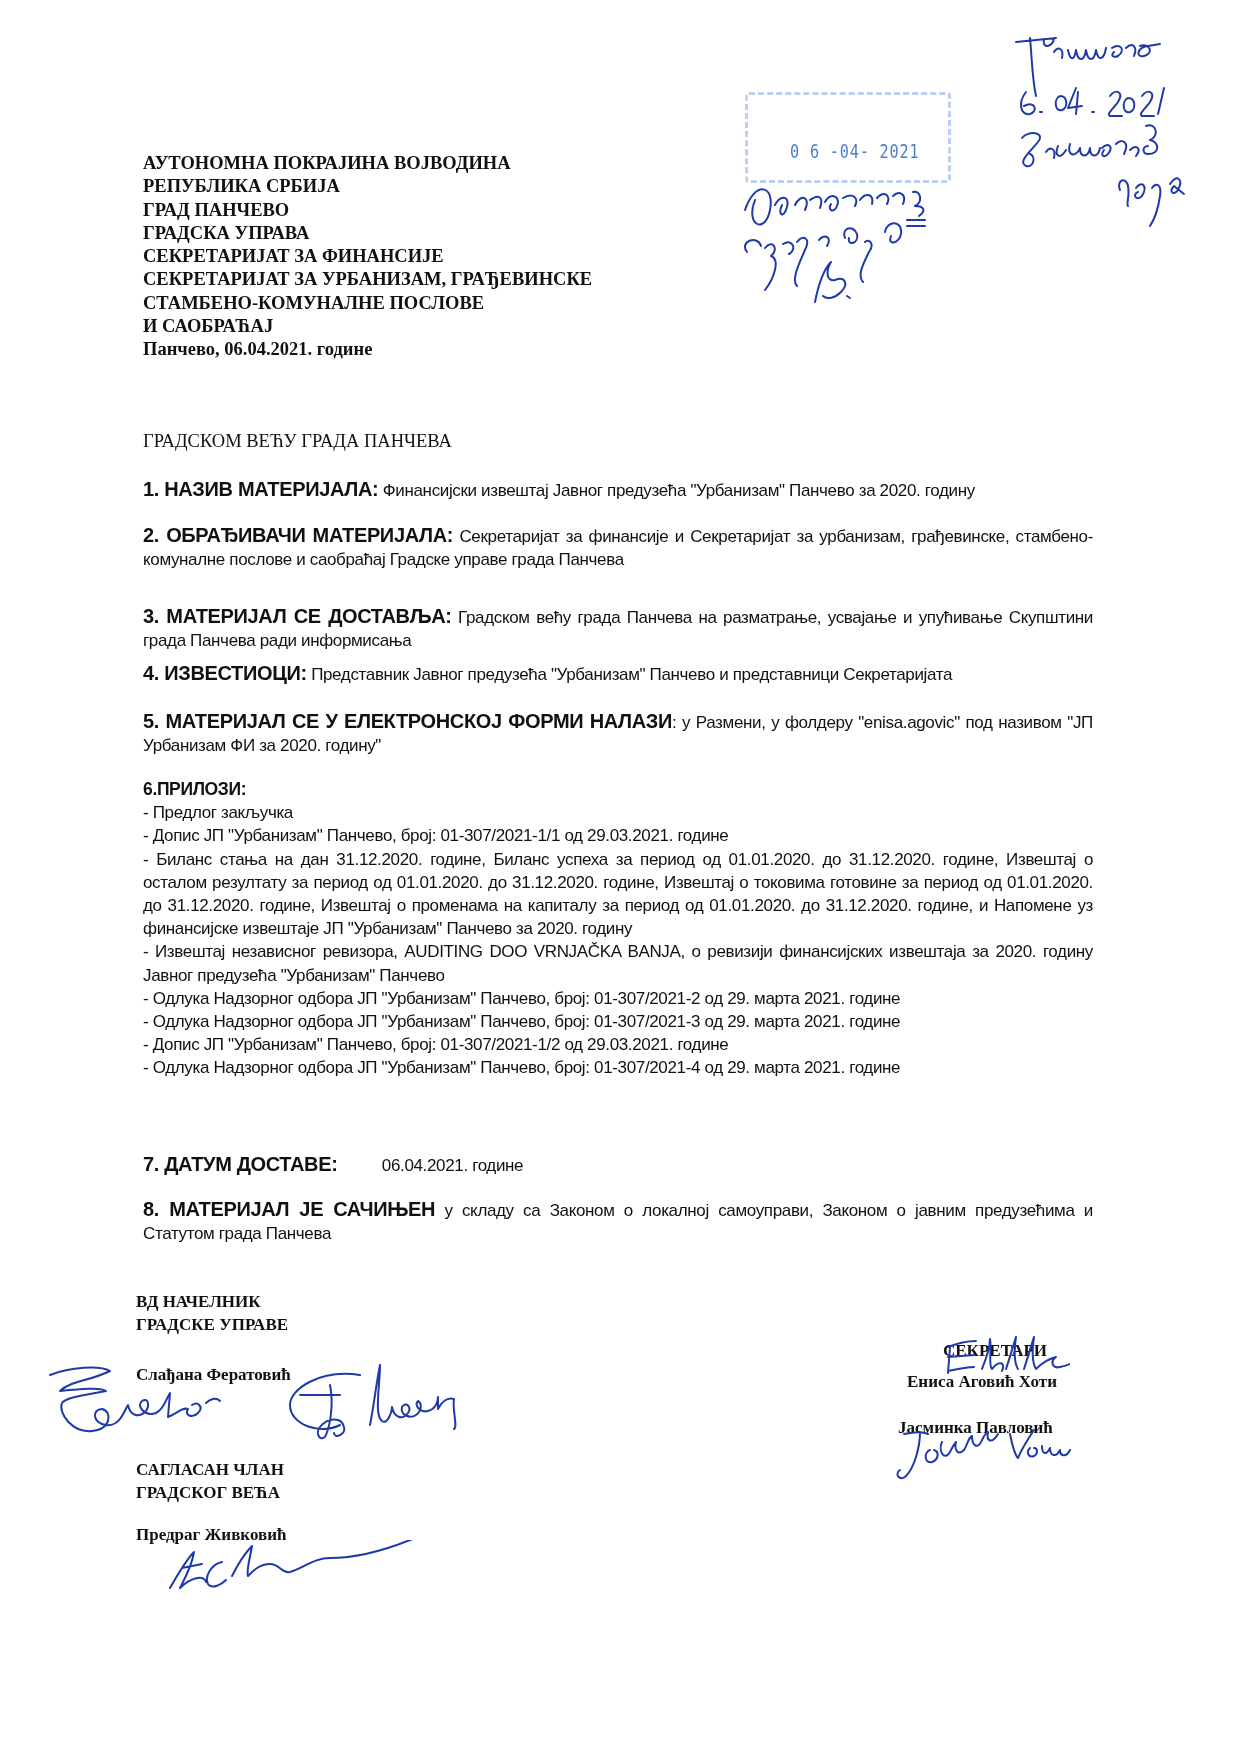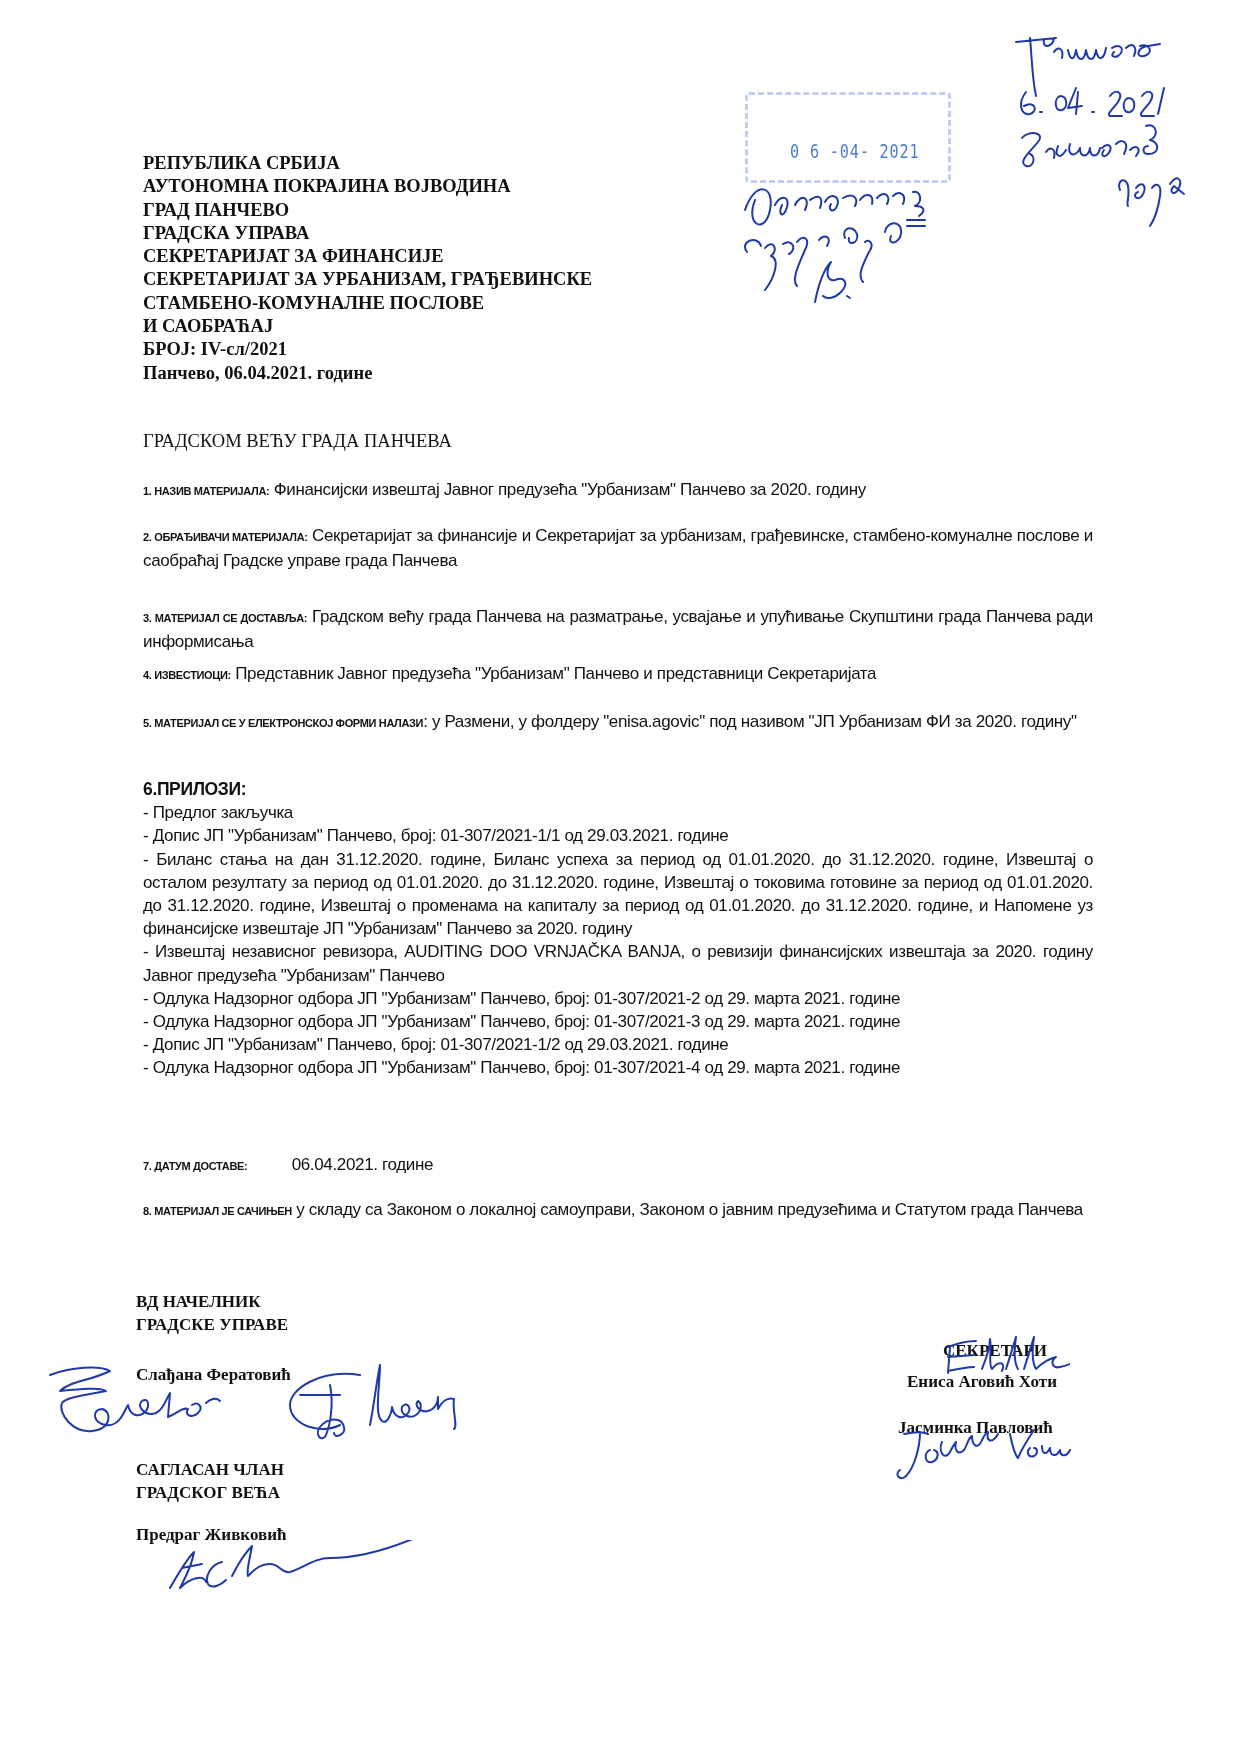--- a/index.html
+++ b/index.html
@@ -15,21 +15,21 @@
   .header div { white-space: nowrap; }
 
   .addressee { left: 143px; top: 431px; font-weight: normal; font-size: 18.5px; white-space: nowrap; }
 
   
   .sec {
     left: 143px; width: 950px;
     font-family: "Liberation Sans Narrow", "Liberation Sans", sans-serif;
     font-size: 17px; line-height: 23px; text-align: justify;
   }
-  .sec .lbl { font-weight: bold; font-size: 11px; }
+  .sec .lbl { font-weight: bold; font-size: 20px; }
   .s1 { top: 478px; }
   .s2 { top: 524px; }
   .s3 { top: 593px; margin-top: 12px; }
   .s4 { top: 662px; }
   .s5 { top: 710px; }
   .s6 { top: 778px; line-height: 23.2px; }
   .s6 .ttl { font-weight: bold; font-size: 17.5px; }
   .s7 { top: 1153px; }
   .s7 .val { margin-left: 40px; }
   .s8 { top: 1198px; }
@@ -58,29 +58,28 @@
     white-space: nowrap;
   }
   .ink { fill: none; stroke: #1f3aa8; stroke-width: 2; stroke-linecap: round; stroke-linejoin: round; }
 </style>
 </head>
 <body>
 
 <div class="page">
 
   <div class="abs header">
+    <div>АУТОНОМНА ПОКРАЈИНА ВОЈВОДИНА</div>
     <div>РЕПУБЛИКА СРБИЈА</div>
-    <div>АУТОНОМНА ПОКРАЈИНА ВОЈВОДИНА</div>
     <div>ГРАД ПАНЧЕВО</div>
     <div>ГРАДСКА УПРАВА</div>
     <div>СЕКРЕТАРИЈАТ ЗА ФИНАНСИЈЕ</div>
     <div>СЕКРЕТАРИЈАТ ЗА УРБАНИЗАМ, ГРАЂЕВИНСКЕ</div>
     <div>СТАМБЕНО-КОМУНАЛНЕ ПОСЛОВЕ</div>
     <div>И САОБРАЋАЈ</div>
-    <div>БРОЈ: IV-сл/2021</div>
     <div>Панчево, 06.04.2021. године</div>
   </div>
 
   <div class="abs stamp"></div>
   <div class="abs stamp-date">0 6 -04- 2021</div>
   <svg class="abs" style="left:735px; top:170px;" width="230" height="140">
     <path class="ink" d="M10 40 C 20 10, 40 15, 35 40 S 10 55, 20 30 M40 35 c5 -10 15 -10 12 2 s-10 8 -5 -2 M60 35 c6 -12 16 -8 10 5 M75 30 c8 -6 14 -4 10 8 M90 32 c6 -10 16 -6 12 4 c-3 8 -10 4 -6 -2 M108 28 c10 -6 16 0 12 8 M125 30 c6 -8 14 -6 12 4 M142 28 c8 -8 14 -2 10 6 M158 26 c6 -6 14 -2 10 8 M178 22 c8 -2 10 10 2 14 c8 0 12 4 4 10"></path>
     <path class="ink" d="M12 82 c-8 -10 10 -18 14 -6 M30 78 c8 -10 14 2 6 8 c10 4 2 24 -6 34 M48 74 c10 -6 14 6 6 10 M62 72 c6 -8 14 -4 8 8 c-6 14 -14 30 -8 36 M84 70 c4 -6 14 -4 8 6 M110 68 c-4 -10 8 -14 12 -4 c2 10 -10 12 -8 4 M130 72 c4 -4 10 2 4 10 c-6 12 -12 24 -6 30 M150 62 c2 -12 18 -12 16 2 c-2 10 -14 12 -10 2 M172 50 l18 0 M172 56 l18 0"></path>
     <path class="ink" d="M80 132 c4 -20 10 -34 16 -40 c-6 10 -4 20 4 18 c10 -4 14 4 6 12 c-6 6 -14 8 -18 4 M112 126 l3 2"></path>
   </svg>

